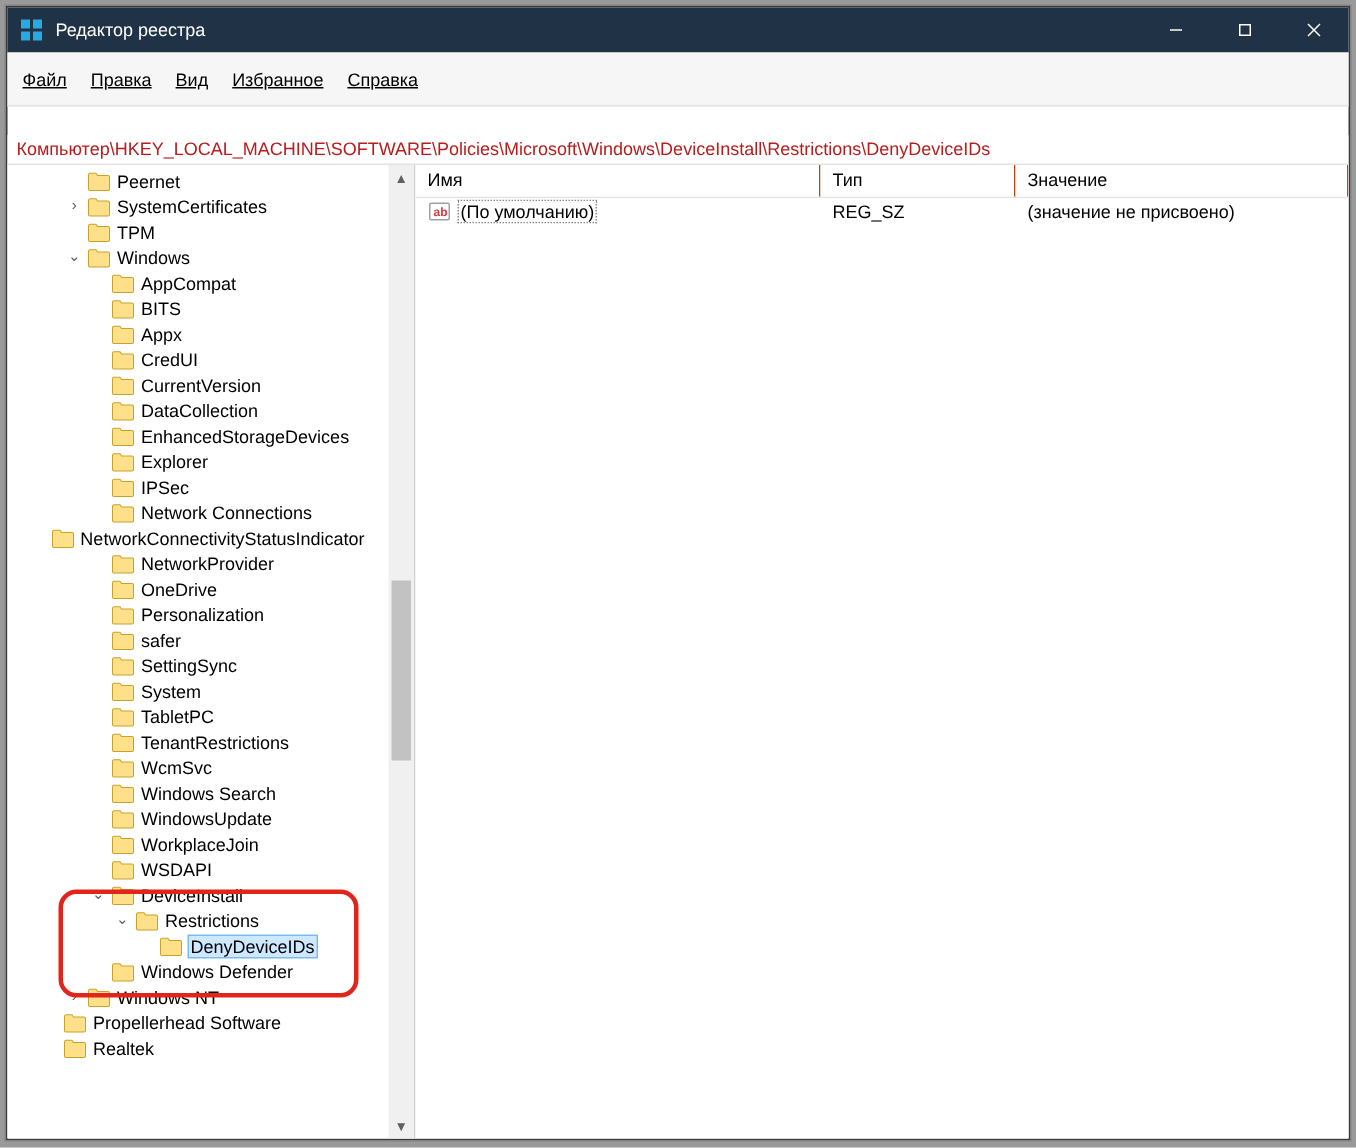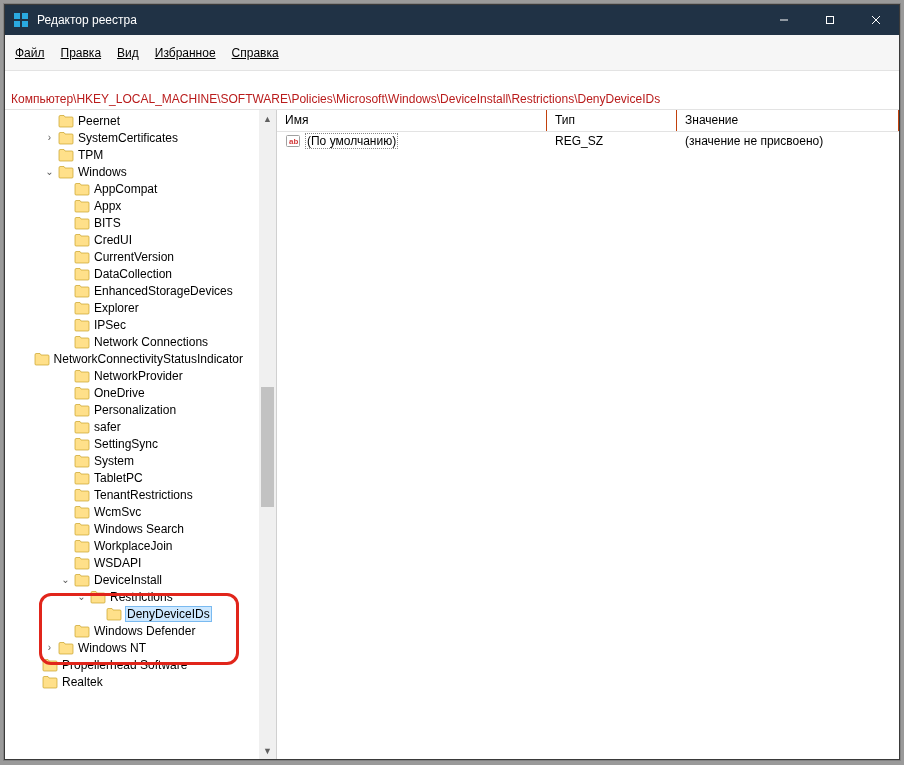--- a/index.html
+++ b/index.html
@@ -270,40 +270,40 @@
             <span class="lbl">AppCompat</span>
           </div>
           <div class="tree-row">
             <span class="ind" style="width: 54px;"></span>
             <span class="tw empty"></span>
             <span class="folder">
               <svg viewBox="0 0 16 14">
                 <path d="M1 3 L1 12 Q1 13 2 13 L14 13 Q15 13 15 12 L15 4 Q15 3 14 3 L7 3 L6 1.5 L2 1.5 Q1 1.5 1 3 Z" fill="#ffe08a" stroke="#c9a227" stroke-width="0.7"></path>
               </svg>
             </span>
+            <span class="lbl">BITS</span>
+          </div>
+          <div class="tree-row">
+            <span class="ind" style="width: 54px;"></span>
+            <span class="tw empty"></span>
+            <span class="folder">
+              <svg viewBox="0 0 16 14">
+                <path d="M1 3 L1 12 Q1 13 2 13 L14 13 Q15 13 15 12 L15 4 Q15 3 14 3 L7 3 L6 1.5 L2 1.5 Q1 1.5 1 3 Z" fill="#ffe08a" stroke="#c9a227" stroke-width="0.7"></path>
+              </svg>
+            </span>
             <span class="lbl">Appx</span>
           </div>
           <div class="tree-row">
             <span class="ind" style="width: 54px;"></span>
             <span class="tw empty"></span>
             <span class="folder">
               <svg viewBox="0 0 16 14">
                 <path d="M1 3 L1 12 Q1 13 2 13 L14 13 Q15 13 15 12 L15 4 Q15 3 14 3 L7 3 L6 1.5 L2 1.5 Q1 1.5 1 3 Z" fill="#ffe08a" stroke="#c9a227" stroke-width="0.7"></path>
               </svg>
             </span>
-            <span class="lbl">BITS</span>
-          </div>
-          <div class="tree-row">
-            <span class="ind" style="width: 54px;"></span>
-            <span class="tw empty"></span>
-            <span class="folder">
-              <svg viewBox="0 0 16 14">
-                <path d="M1 3 L1 12 Q1 13 2 13 L14 13 Q15 13 15 12 L15 4 Q15 3 14 3 L7 3 L6 1.5 L2 1.5 Q1 1.5 1 3 Z" fill="#ffe08a" stroke="#c9a227" stroke-width="0.7"></path>
-              </svg>
-            </span>
             <span class="lbl">CredUI</span>
           </div>
           <div class="tree-row">
             <span class="ind" style="width: 54px;"></span>
             <span class="tw empty"></span>
             <span class="folder">
               <svg viewBox="0 0 16 14">
                 <path d="M1 3 L1 12 Q1 13 2 13 L14 13 Q15 13 15 12 L15 4 Q15 3 14 3 L7 3 L6 1.5 L2 1.5 Q1 1.5 1 3 Z" fill="#ffe08a" stroke="#c9a227" stroke-width="0.7"></path>
               </svg>
             </span>
@@ -461,20 +461,30 @@
           </div>
           <div class="tree-row">
             <span class="ind" style="width: 54px;"></span>
             <span class="tw empty"></span>
             <span class="folder">
               <svg viewBox="0 0 16 14">
                 <path d="M1 3 L1 12 Q1 13 2 13 L14 13 Q15 13 15 12 L15 4 Q15 3 14 3 L7 3 L6 1.5 L2 1.5 Q1 1.5 1 3 Z" fill="#ffe08a" stroke="#c9a227" stroke-width="0.7"></path>
               </svg>
             </span>
             <span class="lbl">Windows Search</span>
+          </div>
+          <div class="tree-row">
+            <span class="ind" style="width: 54px;"></span>
+            <span class="tw empty"></span>
+            <span class="folder">
+              <svg viewBox="0 0 16 14">
+                <path d="M1 3 L1 12 Q1 13 2 13 L14 13 Q15 13 15 12 L15 4 Q15 3 14 3 L7 3 L6 1.5 L2 1.5 Q1 1.5 1 3 Z" fill="#ffe08a" stroke="#c9a227" stroke-width="0.7"></path>
+              </svg>
+            </span>
+            <span class="lbl">WindowsUpdate</span>
           </div>
           <div class="tree-row">
             <span class="ind" style="width: 54px;"></span>
             <span class="tw empty"></span>
             <span class="folder">
               <svg viewBox="0 0 16 14">
                 <path d="M1 3 L1 12 Q1 13 2 13 L14 13 Q15 13 15 12 L15 4 Q15 3 14 3 L7 3 L6 1.5 L2 1.5 Q1 1.5 1 3 Z" fill="#ffe08a" stroke="#c9a227" stroke-width="0.7"></path>
               </svg>
             </span>
             <span class="lbl">WorkplaceJoin</span>

